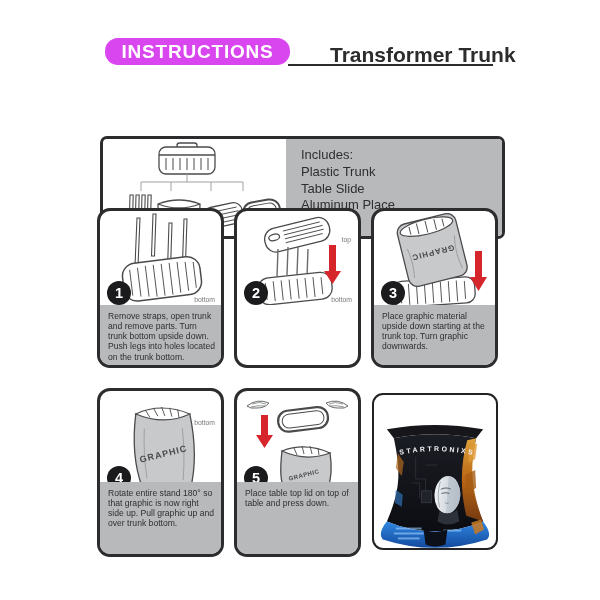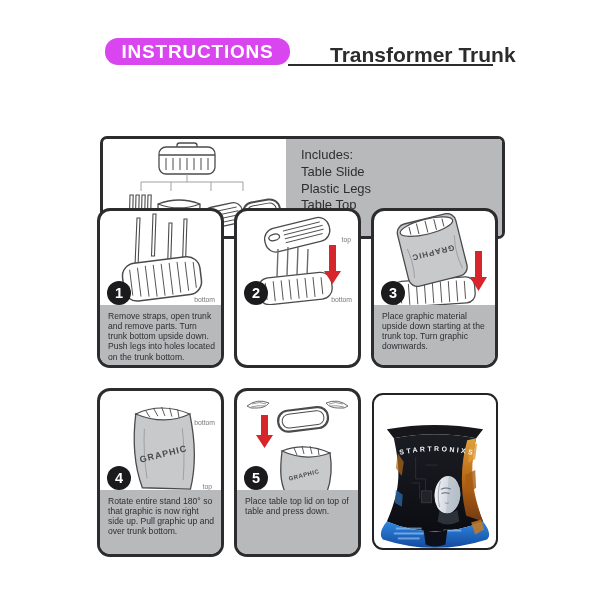--- a/index.html
+++ b/index.html
@@ -16,21 +16,21 @@
   .includes-panel{position:absolute;left:183px;top:0;right:0;bottom:0;background:#b7b9bb;}
   .includes-text{position:absolute;left:198px;top:8px;font-size:13px;line-height:16.8px;color:#2f2f31;}
   
   .step-box{border:3px solid #2c2c2e;border-radius:13px;background:#fff;overflow:hidden;}
   .b1{left:97px;top:208px;width:121px;height:154px;}
   .b2{left:234px;top:208px;width:121px;height:154px;}
   .b3{left:371px;top:208px;width:121px;height:154px;}
   .b4{left:97px;top:388px;width:121px;height:163px;}
   .b5{left:234px;top:388px;width:121px;height:163px;}
   .panel{position:absolute;left:0;right:0;bottom:0;background:#b7b9bb;}
-  .p1{height:60px;} .p2{height:64px;}
+  .p1{height:60px;} .p2{height:72px;}
   .step-text{padding:6px 5px 0 8px;font-size:8.6px;line-height:1.18;color:#2f2f31;}
   .num{position:absolute;left:7px;width:24px;height:24px;border-radius:50%;background:#1b1b1d;
        color:#fff;font-weight:bold;font-size:14.5px;display:flex;align-items:center;justify-content:center;}
   .n1{top:70px;} .n2{top:75px;}
   .lbl{position:absolute;font-size:6.8px;color:#77787a;}
   svg text{font-family:"Liberation Sans",sans-serif;}
   .illus{position:absolute;left:0;top:0;}
   
   .photo-box{left:372px;top:393px;width:122px;height:153px;border:2.5px solid #222224;border-radius:11px;background:#fff;overflow:hidden;}
 </style>
@@ -81,22 +81,23 @@
           <line x1="105" y1="83" x2="135" y2="83"></line>
         </g>
     </g>
     <g transform="rotate(-10 158 72)" stroke="#4b4b4d" fill="none">
       <rect x="140" y="62" width="37" height="21" rx="10" stroke-width="2"></rect>
       <rect x="143.5" y="65.5" width="30" height="14" rx="7" stroke-width="1"></rect>
     </g>
   </svg>
   <div class="includes-text">
     <div>Includes:</div>
+    <div>Plastic Trunk</div>
     <div>Table Slide</div>
-    <div>Plastic Legs</div>
+    <div>Aluminum Place</div>
     <div>Table Top</div>
   </div>
 </div>
 
 <div class="abs step-box b1">
   <svg class="illus" width="115" height="92" viewBox="0 0 115 92" style="left:3px;top:2px;">
     <g stroke="#4b4b4d" fill="#fff" stroke-width="1.1">
       <path d="M34,5 h3 l-2,48 h-3 z"></path>
         <path d="M50,1 h3 l-1.5,42 h-3 z"></path>
         <path d="M66,10 h3 l-1.5,46 h-3 z"></path>

